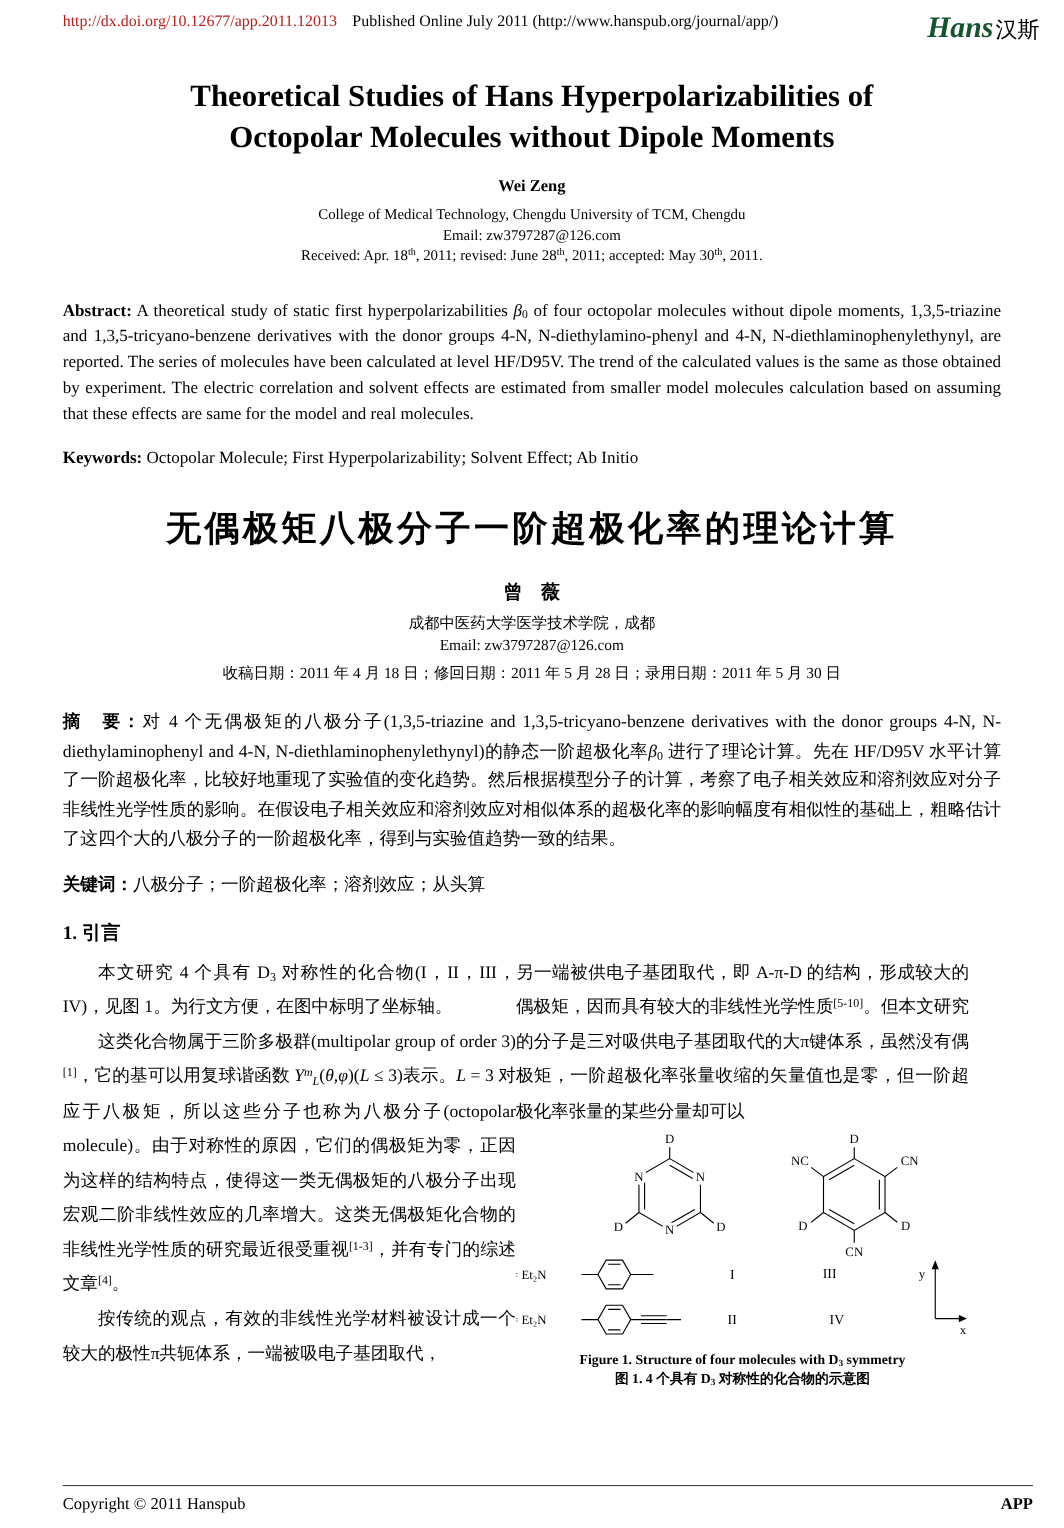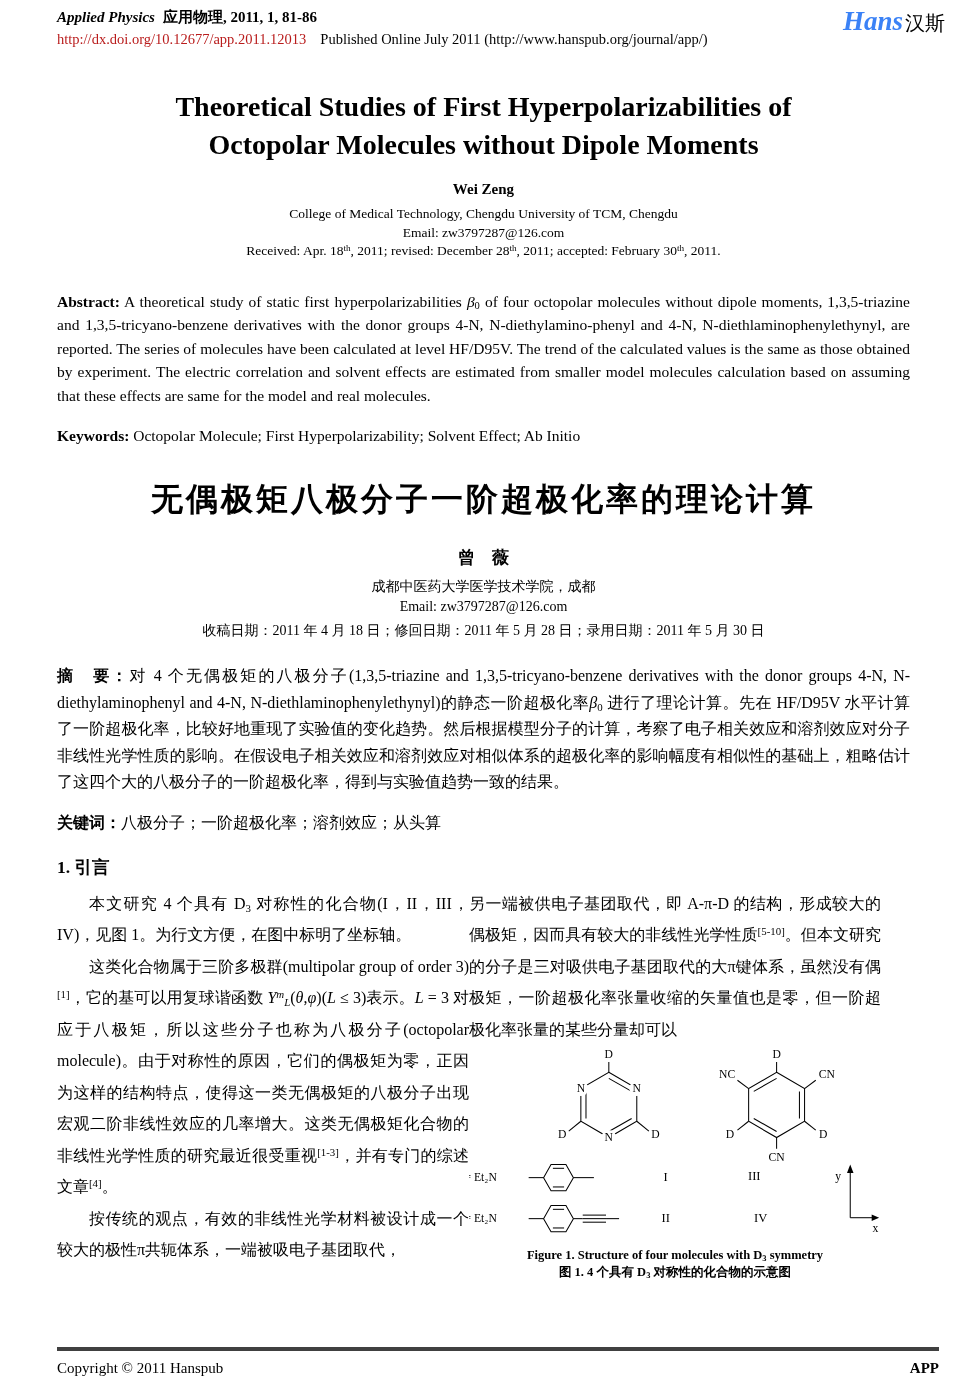--- a/index.html
+++ b/index.html
@@ -13,21 +13,21 @@
   }
   .content { padding: 8px 57px 0 57px; }
 
   
   .hdr { position: relative; }
   .hdr-line1 { font-size: 15px; font-weight: bold; }
   .journal-en { font-style: italic; margin-right: 8px; }
   .hdr-line2 { font-size: 14.5px; margin-top: 4px; }
   .doi-link { color: #b91c1c; margin-right: 14px; cursor: pointer; }
   .logo { position: absolute; top: -2px; right: -35px; white-space: nowrap; }
-  .logo-en { color: #3b82f6; font-weight: bold; font-style: italic; font-size: 27px; }
+  .logo-en { color: #14532d; font-weight: bold; font-style: italic; font-size: 27px; }
   .logo-zh { font-weight: normal; font-size: 20px; margin-left: 2px; }
 
   
   .title-en { margin: 40px 0 0 0; text-align: center; font-size: 28px; line-height: 38px; font-weight: bold; }
   .author-block { text-align: center; margin-top: 17px; }
   .author-en { font-size: 15px; font-weight: bold; margin-bottom: 7px; }
   .affil { font-size: 13.5px; line-height: 18.5px; }
 
   .abstract { margin: 29px 0 0 0; font-size: 15.5px; line-height: 23.5px; text-align: justify; }
   .keywords { margin: 20px 0 0 0; font-size: 15.5px; }
@@ -50,56 +50,53 @@
 
   figure { margin: 4px 0 0 0; padding: 0; }
   figure svg { width: 100%; display: block; }
   figcaption div { text-align: center; font-weight: bold; font-size: 12.5px; line-height: 17px; }
   svg text { font-family: "Liberation Serif", "DejaVu Serif", serif; font-size: 12.5px; fill: #000; text-anchor: middle; }
   svg text.lab-mol { font-size: 13.5px; }
 
   
   footer {
     position: absolute; left: 57px; right: 28px; bottom: 12px;
-    border-top: 4px solid #404040; padding-top: 9px;
+    border-top: 1px solid #404040; padding-top: 9px;
     display: flex; justify-content: space-between; font-size: 15px;
   }
   .journal-abbr { font-weight: bold; }
 
   
   .b { font-weight: bold; }
   .i { font-style: italic; }
   .sup { font-size: 0.68em; position: relative; top: -0.45em; line-height: 0; }
   .sub { font-size: 0.68em; position: relative; top: 0.28em; line-height: 0; }
 </style>
 </head>
 <body>
 
 <div class="page">
   <div class="content">
 
     <div class="hdr">
-      <div class="hdr-line1">
-        <span class="journal-en">Applied Physics</span><span class="journal-zh">应用物理, 2011, 1, 81-86</span>
-      </div>
       <div class="hdr-line2">
         <a class="doi-link">http://dx.doi.org/10.12677/app.2011.12013</a><span>Published Online July 2011 (http://www.hanspub.org/journal/app/)</span>
       </div>
       <div class="logo">
         <span class="logo-en">Hans</span><span class="logo-zh">汉斯</span>
       </div>
     </div>
 
-    <h1 class="title-en"><span>Theoretical Studies of First Hyperpolarizabilities of</span><br><span>Octopolar Molecules without Dipole Moments</span></h1>
+    <h1 class="title-en"><span>Theoretical Studies of Hans Hyperpolarizabilities of</span><br><span>Octopolar Molecules without Dipole Moments</span></h1>
 
     <div class="author-block">
       <div class="author-en">Wei Zeng</div>
       <div class="affil">College of Medical Technology, Chengdu University of TCM, Chengdu</div>
       <div class="affil">Email: zw3797287@126.com</div>
-      <div class="affil"><span>Received: Apr. 18</span><span class="sup">th</span><span>, 2011; revised: December 28</span><span class="sup">th</span><span>, 2011; accepted: February 30</span><span class="sup">th</span><span>, 2011.</span></div>
+      <div class="affil"><span>Received: Apr. 18</span><span class="sup">th</span><span>, 2011; revised: June 28</span><span class="sup">th</span><span>, 2011; accepted: May 30</span><span class="sup">th</span><span>, 2011.</span></div>
     </div>
 
     <p class="abstract"><span class="b">Abstract:</span><span> A theoretical study of static first hyperpolarizabilities </span><span class="i">β</span><span class="sub">0</span><span> of four octopolar molecules without dipole moments, 1,3,5-triazine and 1,3,5-tricyano-benzene derivatives with the donor groups 4-N, N-diethylamino-phenyl and 4-N, N-diethlaminophenylethynyl, are reported. The series of molecules have been calculated at level HF/D95V. The trend of the calculated values is the same as those obtained by experiment. The electric correlation and solvent effects are estimated from smaller model molecules calculation based on assuming that these effects are same for the model and real molecules.</span></p>
     <p class="keywords"><span class="b">Keywords:</span><span> Octopolar Molecule; First Hyperpolarizability; Solvent Effect; Ab Initio</span></p>
 
     <h1 class="title-zh">无偶极矩八极分子一阶超极化率的理论计算</h1>
 
     <div class="author-block">
       <div class="author-zh">曾　薇</div>
       <div class="zh-affil">成都中医药大学医学技术学院，成都</div>

